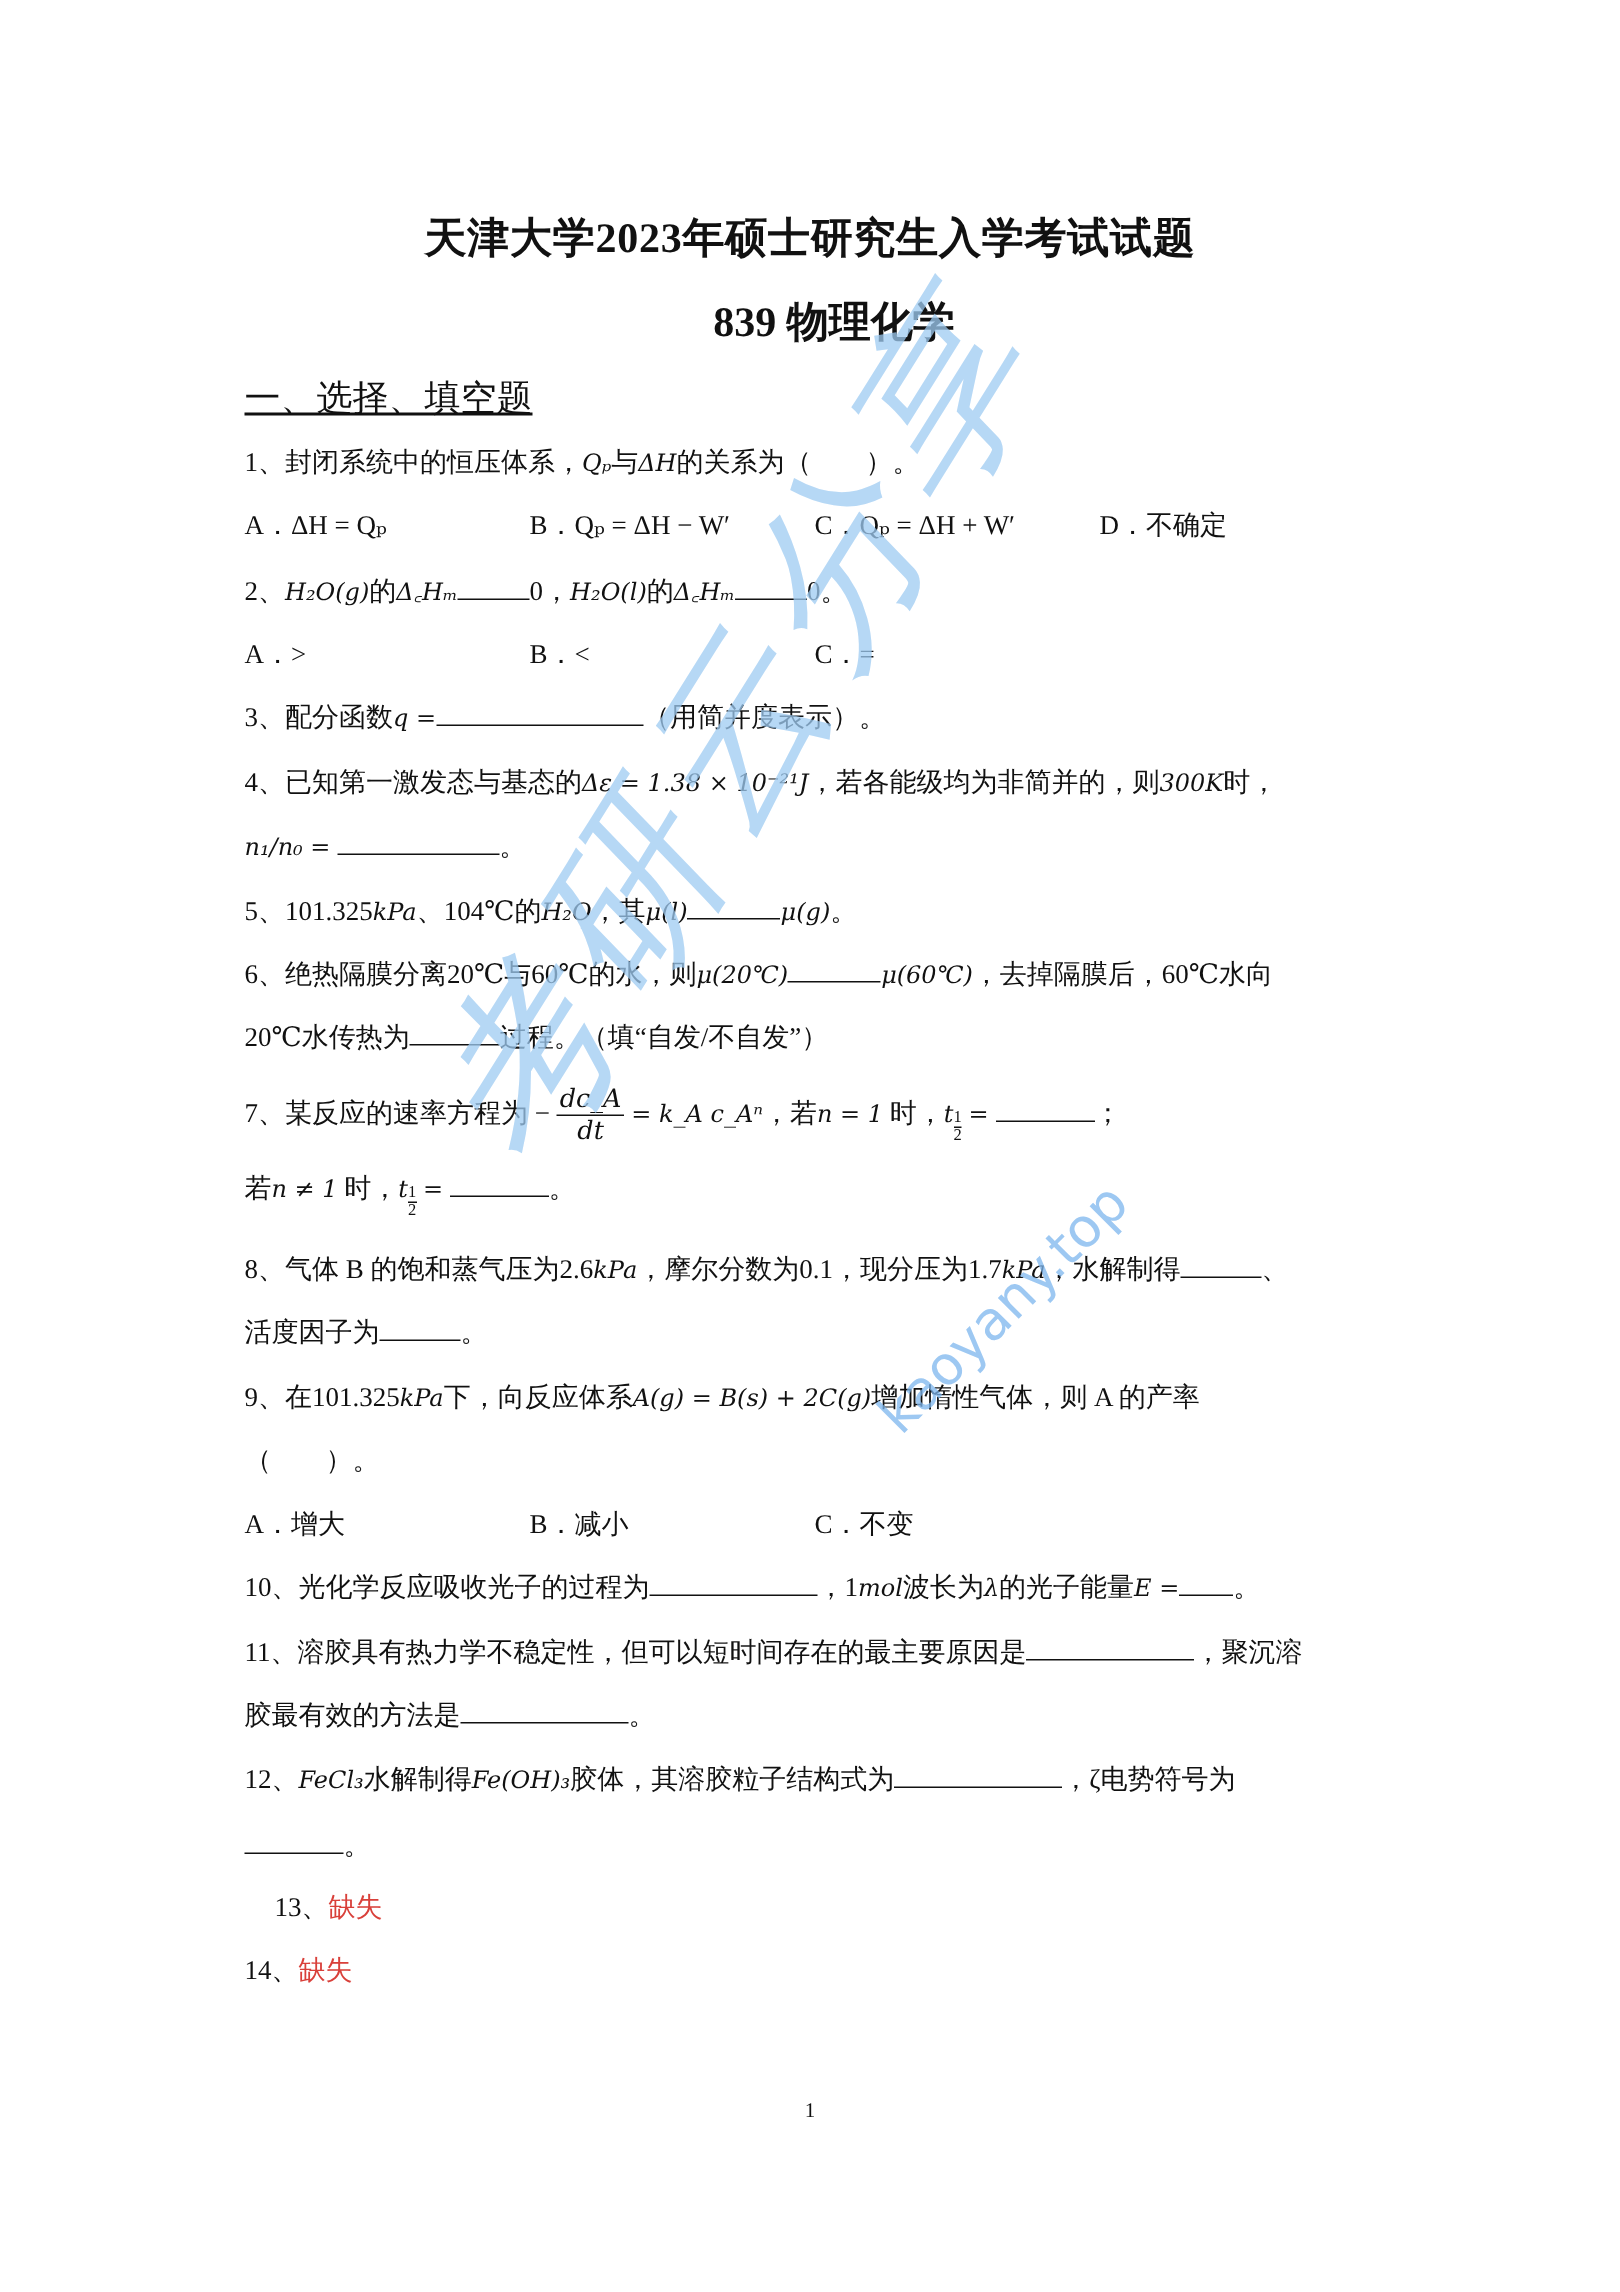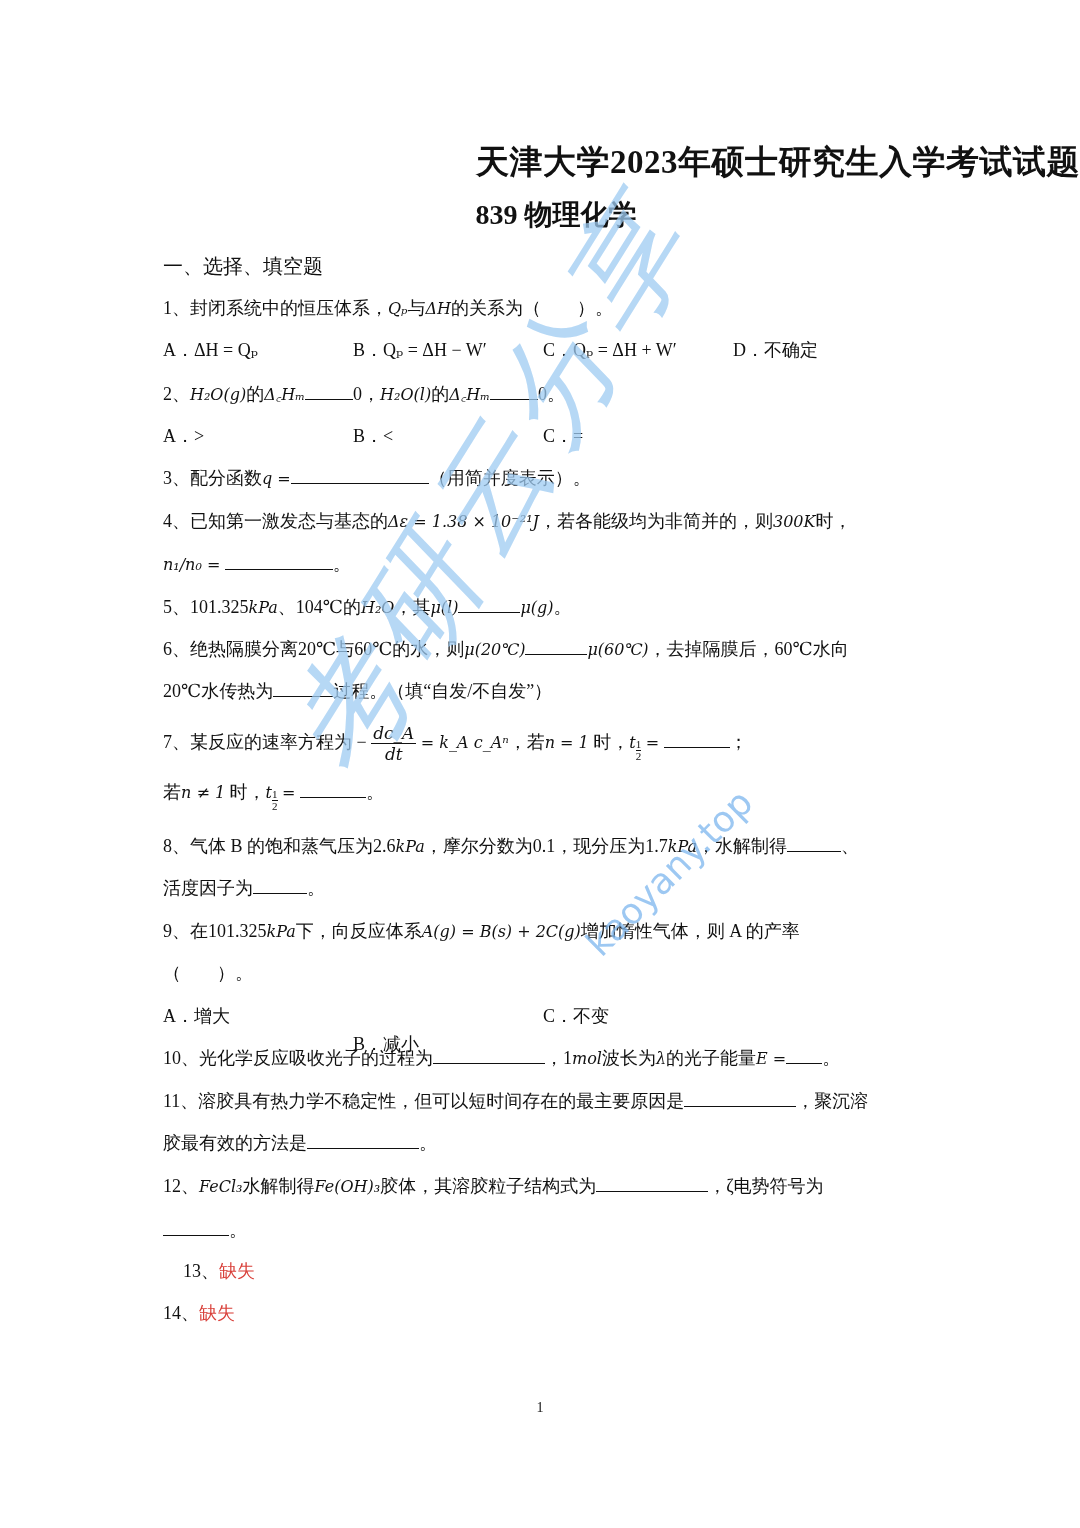--- a/index.html
+++ b/index.html
@@ -8,27 +8,27 @@
     position: relative; overflow: hidden;
     font-family: "DejaVu Serif", "Liberation Serif", serif;
     color: #111111;
   }
   .page { position: absolute; left: 0; top: 0; width: 1080px; height: 1528px; }
   .title {
     position: absolute; left: 0; width: 1080px; text-align: center;
     font-weight: bold; font-family: "Liberation Serif", "DejaVu Serif", serif;
     color: #111;
   }
-  .title-main { top: 140px; font-size: 33px; letter-spacing: 0.5px; text-align: right; }
+  .title-main { top: 140px; font-size: 28px; letter-spacing: 0.5px; }
   .title-sub { top: 196px; font-size: 28px; margin-left: 16px; }
   .line {
     position: absolute; left: 163px; font-size: 18px; line-height: 24px; white-space: nowrap;
     font-family: "Liberation Serif", "DejaVu Serif", serif;
   }
-  .section-head { font-size: 20px; }
+  .section-head { font-size: 24px; text-decoration: underline; }
   .m { font-style: italic; font-family: "DejaVu Serif", serif; font-size: 16px; }
   .blank { display: inline-block; border-bottom: 1.6px solid #111; height: 16px; vertical-align: baseline; }
   .opt { position: absolute; top: 0; }
   .missing { color: #d9403a; }
   .frac { display: inline-block; vertical-align: middle; text-align: center; font-style: italic; font-family: "DejaVu Serif", serif; font-size: 17px; line-height: 20px; }
   .frac .num { display: block; border-bottom: 1.4px solid #111; padding: 0 2px; }
   .frac .den { display: block; padding: 0 2px; }
   .halfsub { display: inline-block; vertical-align: -12px; font-size: 11px; text-align: center; line-height: 11px; font-style: normal; }
   .halfsub span { display: block; }
   .halfsub .n1 { border-bottom: 1px solid #111; }
@@ -113,21 +113,21 @@
   <div class="line" style="top:876px;">
     <span>活度因子为</span><span class="blank" style="width:54px;"></span><span>。</span>
   </div>
 
   <div class="line" style="top:919px;">
     <span>9、在101.325</span><span class="m">kPa</span><span>下，向反应体系</span><span class="m">A(g) = B(s) + 2C(g)</span><span>增加惰性气体，则 A 的产率</span>
   </div>
   <div class="line" style="top:961px;">（　　）。</div>
   <div class="line" style="top:1004px; width:600px; height:24px;">
     <span class="opt" style="left:0;">A．增大</span>
-    <span class="opt" style="left:190px;margin-top:28px;">B．减小</span>
+    <span class="opt" style="left:190px;">B．减小</span>
     <span class="opt" style="left:380px;">C．不变</span>
   </div>
 
   <div class="line" style="top:1046px;">
     <span>10、光化学反应吸收光子的过程为</span><span class="blank" style="width:112px;"></span><span>，1</span><span class="m">mol</span><span>波长为</span><span class="m">λ</span><span>的光子能量</span><span class="m">E =</span><span class="blank" style="width:36px;"></span><span>。</span>
   </div>
 
   <div class="line" style="top:1089px;">
     <span>11、溶胶具有热力学不稳定性，但可以短时间存在的最主要原因是</span><span class="blank" style="width:112px;"></span><span>，聚沉溶</span>
   </div>

